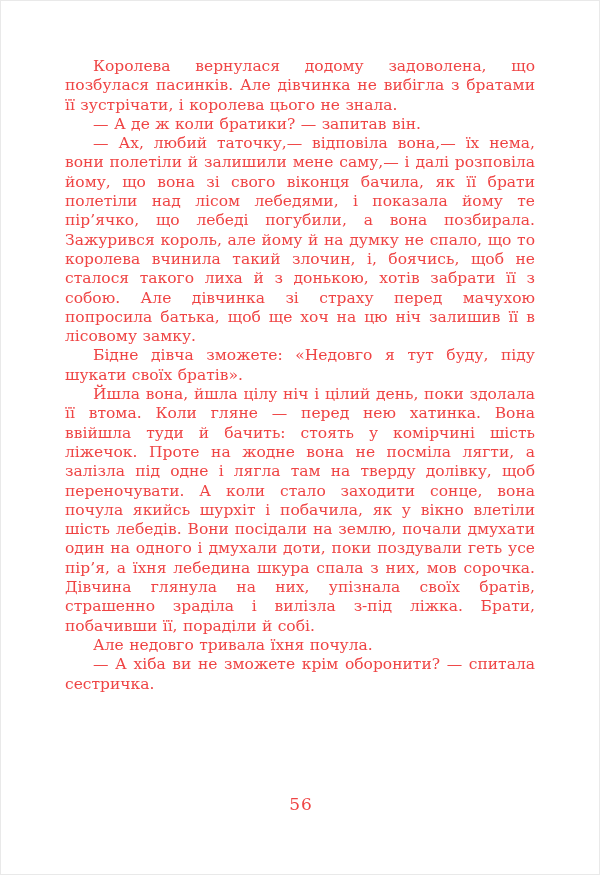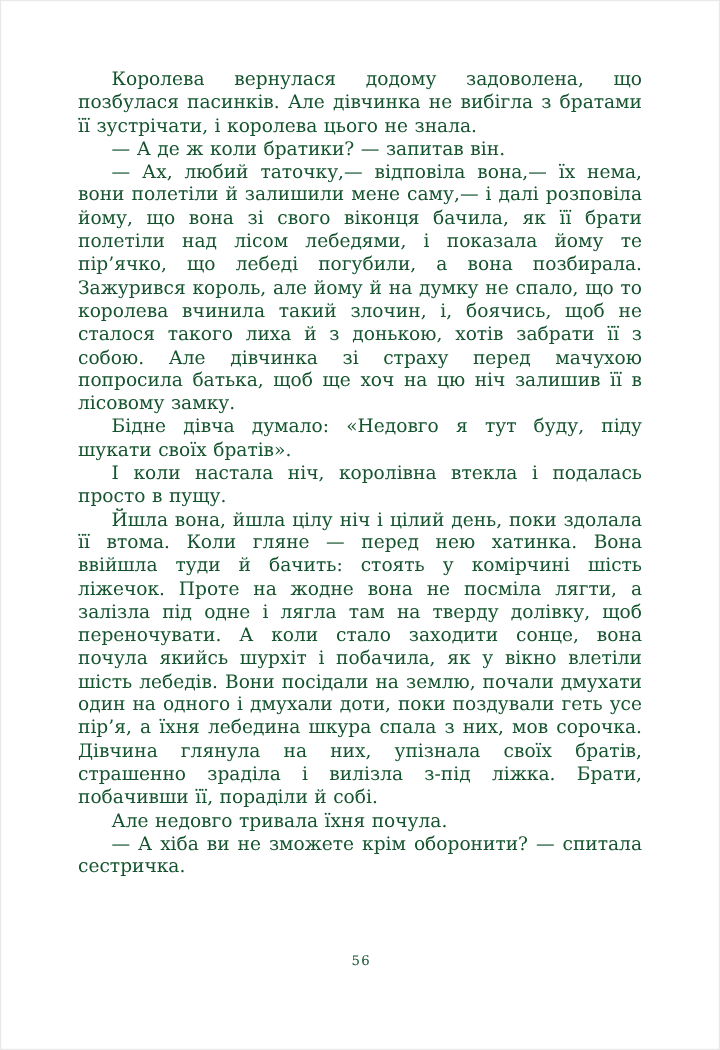--- a/index.html
+++ b/index.html
@@ -9,21 +9,21 @@
     }
     .sheet {
       position: relative;
       width: 600px;
       height: 875px;
       background: #ffffff;
       box-sizing: border-box;
       border: 1px solid #e9e9e9;
       overflow: hidden;
       font-family: "DejaVu Serif", "Liberation Serif", serif;
-      color: #14532d;
+      color: #ef4444;
     }
     .page-text {
       position: absolute;
       left: 64px;
       top: 56px;
       width: 470px;
       font-size: 15.5px;
       line-height: 19.3px;
       text-align: justify;
       text-justify: inter-word;
@@ -33,35 +33,34 @@
       margin: 0;
       padding: 0;
       text-indent: 28px;
     }
     .folio {
       position: absolute;
       top: 793px;
       left: 0;
       width: 600px;
       text-align: center;
-      font-size: 11px;
+      font-size: 17px;
       letter-spacing: 1px;
     }
   </style>
 </head>
 <body>
 
 <div class="sheet">
 
   <div class="page-text">
     <p>Королева вернулася додому задоволена, що позбулася пасинків. Але дівчинка не вибігла з братами її зустрічати, і королева цього не знала.</p>
     <p>— А де ж коли братики? — запитав він.</p>
     <p>— Ах, любий таточку,— відповіла вона,— їх нема, вони полетіли й залишили мене саму,— і далі розповіла йому, що вона зі свого віконця бачила, як її брати полетіли над лісом лебедями, і показала йому те пір’ячко, що лебеді погубили, а вона позбирала. Зажурився король, але йому й на думку не спало, що то королева вчинила такий злочин, і, боячись, щоб не сталося такого лиха й з донькою, хотів забрати її з собою. Але дівчинка зі страху перед мачухою попросила батька, щоб ще хоч на цю ніч залишив її в лісовому замку.</p>
-    <p>Бідне дівча думало: «Недовго я тут буду, піду шукати своїх братів».</p>
-    <p>І коли настала ніч, королівна втекла і подалась просто в пущу.</p>
+    <p>Бідне дівча зможете: «Недовго я тут буду, піду шукати своїх братів».</p>
     <p>Йшла вона, йшла цілу ніч і цілий день, поки здолала її втома. Коли гляне — перед нею хатинка. Вона ввійшла туди й бачить: стоять у комірчині шість ліжечок. Проте на жодне вона не посміла лягти, а залізла під одне і лягла там на тверду долівку, щоб переночувати. А коли стало заходити сонце, вона почула якийсь шурхіт і побачила, як у вікно влетіли шість лебедів. Вони посідали на землю, почали дмухати один на одного і дмухали доти, поки поздували геть усе пір’я, а їхня лебедина шкура спала з них, мов сорочка. Дівчина глянула на них, упізнала своїх братів, страшенно зраділа і вилізла з-під ліжка. Брати, побачивши її, пораділи й собі.</p>
     <p>Але недовго тривала їхня почула.</p>
     <p>— А хіба ви не зможете крім оборонити? — спитала сестричка.</p>
   </div>
 
   <div class="folio">56</div>
 
 </div>
 
 </body></html>

